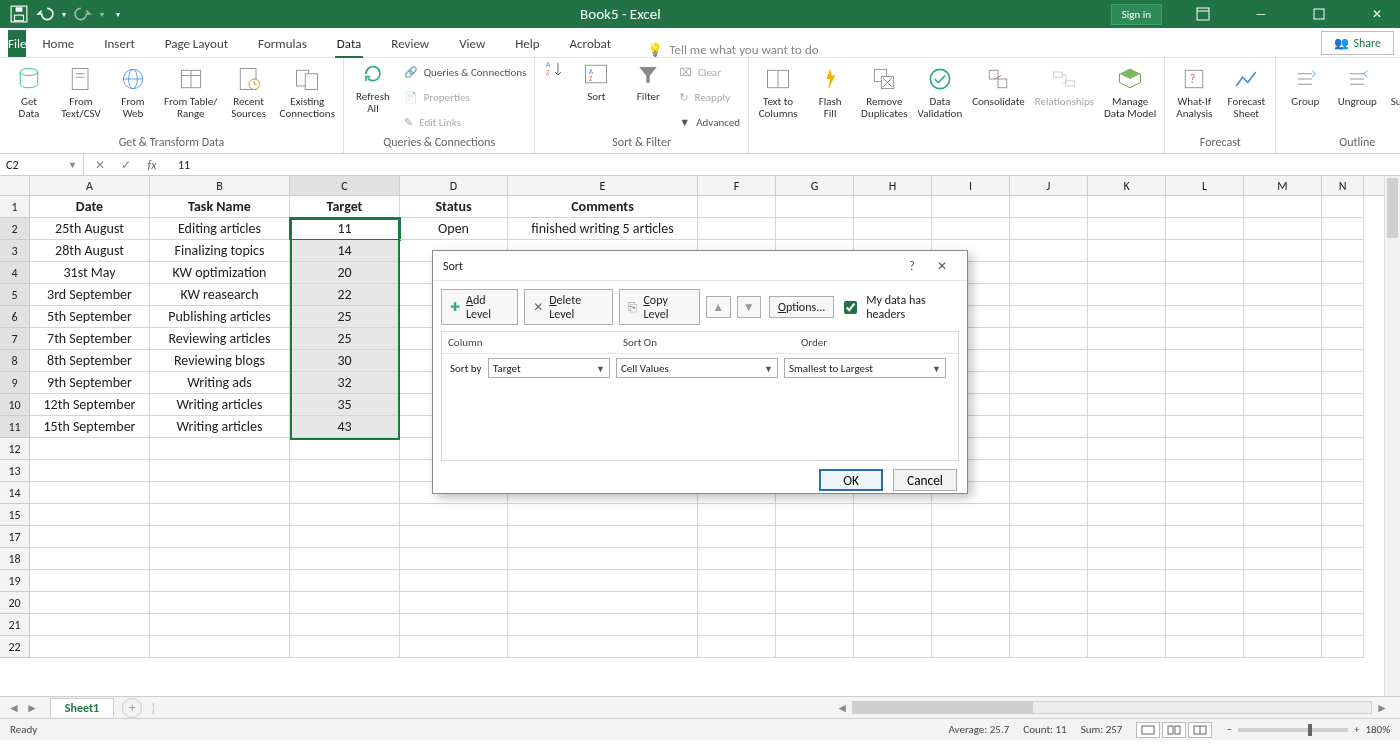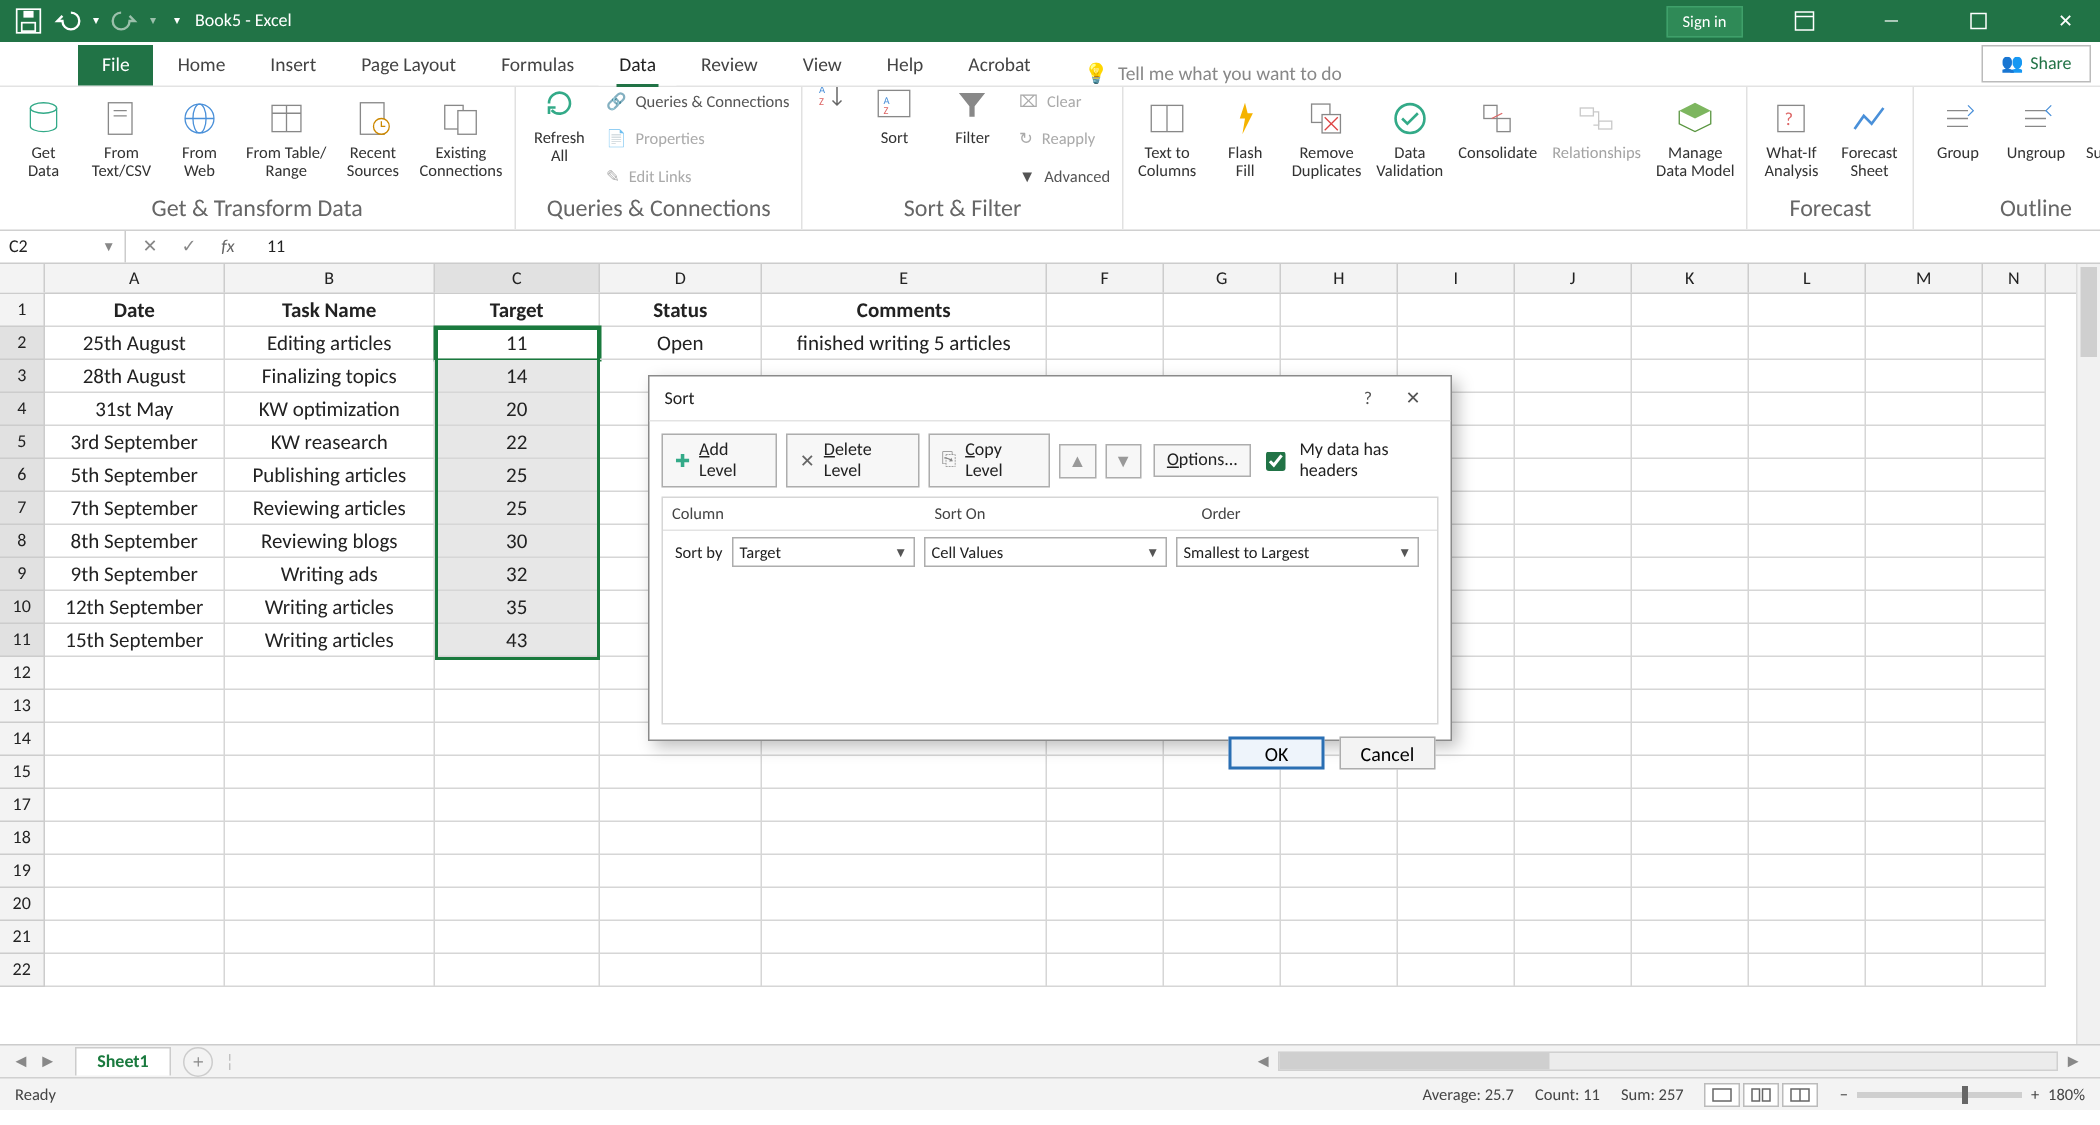--- a/index.html
+++ b/index.html
@@ -14,45 +14,45 @@
     --row-h:22px;
   }
   *{box-sizing:border-box;font-family:"Segoe UI",Calibri,Arial,sans-serif;}
   html,body{margin:0;height:100%;background:#fff;overflow:hidden;}
   body{width:1400px;height:750px;position:relative;font-size:12px;color:#222;}
 
   
   .titlebar{height:28px;background:var(--green);display:flex;align-items:center;color:#fff;}
   .qat{display:flex;align-items:center;gap:8px;padding:0 10px;height:100%;}
   .qat .ico,.qat .sep{display:inline-flex;align-items:center;justify-content:center;width:18px;height:18px;}
-  .title{flex:1;font-size:12px;}
+  .title{flex:1;text-align:center;font-size:15px;}
   .title-right{display:flex;align-items:center;height:100%;gap:12px;}
   .signin{background:#2f8a57;border:1px solid #3fa06a;padding:3px 10px;font-size:11px;color:#fff;margin-right:6px;}
   .winbtn{width:46px;height:28px;display:flex;align-items:center;justify-content:center;color:#fff;}
 
   
   .tabs{height:30px;background:var(--green);display:flex;align-items:flex-end;padding-left:8px;gap:2px;}
   .tab{padding:6px 14px 6px;font-size:13px;color:#fff;cursor:pointer;position:relative;}
-  .tab.file{background:var(--green);color:#fff;padding:6px 16px;margin-left:44px;}
+  .tab.file{background:var(--green);color:#fff;padding:6px 0;}
   .tab.active{background:#fff;color:#222;}
   .tab.active::after{content:"";position:absolute;left:12px;right:12px;bottom:-1px;height:2px;background:var(--green);}
   .tellme{display:flex;align-items:center;gap:6px;color:#e9f3ed;margin-left:20px;font-size:13px;}
   .tabs-right{margin-left:auto;display:flex;align-items:center;height:100%;}
   .share{background:#fff;color:var(--green);font-size:12px;padding:4px 12px;border:1px solid #bbb;margin-right:6px;}
 
   
   .ribbon{height:96px;background:#fff;border-bottom:1px solid #d0d0d0;display:flex;overflow:hidden;}
   .group{border-right:1px solid #e1e1e1;display:flex;flex-direction:column;justify-content:flex-end;position:relative;padding:2px 8px 2px 8px;}
   .group .items{display:flex;flex:1;align-items:flex-start;gap:10px;}
   .btn{display:flex;flex-direction:column;align-items:center;justify-content:flex-start;gap:2px;min-width:42px;text-align:center;line-height:1.1;font-size:11px;color:#333;padding-top:4px;cursor:pointer;}
   .btn .gicon{width:30px;height:30px;display:flex;align-items:center;justify-content:center;}
   .smallcol{display:flex;flex-direction:column;gap:3px;font-size:11px;color:#555;padding-top:6px;}
   .smallcol .row{display:flex;align-items:center;gap:6px;white-space:nowrap;}
   .smallcol .row.dis{color:#aaa;}
-  .group-label{text-align:center;font-size:16px;color:#666;padding:2px 0 2px;white-space:nowrap;}
+  .group-label{text-align:center;font-size:12px;color:#666;padding:2px 0 2px;white-space:nowrap;}
 
   
   .gicon svg{width:28px;height:28px;}
 
   
   .formulabar{height:22px;border-bottom:1px solid #ccc;display:flex;align-items:center;background:#fff;font-size:12px;}
   .namebox{width:84px;border-right:1px solid #ccc;height:100%;display:flex;align-items:center;padding:0 6px;gap:4px;}
   .namebox .dd{margin-left:auto;color:#888;font-size:9px;}
   .fx-btn{width:16px;text-align:center;color:#888;}
   .fbar-icons{display:flex;align-items:center;gap:10px;padding:0 8px;color:#bbb;}
@@ -105,21 +105,21 @@
   .dlg-title .spacer{flex:1;}
   .dlg-title .help,.dlg-title .close{width:30px;text-align:center;color:#555;cursor:pointer;}
   .dlg-toolbar{display:flex;align-items:center;gap:6px;padding:8px 8px 6px;}
   .dlgbtn{border:1px solid #adadad;background:#f7f7f7;padding:3px 8px;display:flex;align-items:center;gap:6px;cursor:pointer;}
   .dlgbtn .u{text-decoration:underline;}
   .dlgbtn.sq{width:26px;justify-content:center;padding:3px 0;color:#999;}
   .dlg-opts{margin-left:2px;}
   .dlg-check{margin-left:auto;display:flex;align-items:center;gap:6px;}
   .dlg-check input{accent-color:var(--green);}
 
-  .dlg-grid{margin:0 8px;border:1px solid #d6d6d6;height:152px;}
+  .dlg-grid{margin:0 8px;border:1px solid #d6d6d6;height:130px;}
   .dlg-headrow{display:flex;border-bottom:1px solid #e3e3e3;background:#fff;}
   .dlg-col{padding:4px 6px;font-size:11px;color:#444;}
   .dc1{width:175px;} .dc2{width:178px;} .dc3{flex:1;}
   .dlg-row{display:flex;align-items:center;padding:4px 4px;}
   .sortby{width:40px;padding:2px 4px;font-size:11px;}
   .dlg-select{border:1px solid #adadad;height:20px;display:flex;align-items:center;justify-content:space-between;padding:0 4px;background:#fff;font-size:11px;}
   .dlg-select .caret{font-size:9px;color:#555;}
   .ds1{width:122px;margin-left:2px;} .ds2{width:162px;margin-left:6px;} .ds3{width:162px;margin-left:6px;}
 
   .dlg-foot{display:flex;gap:10px;justify-content:flex-end;padding:8px 10px;}

